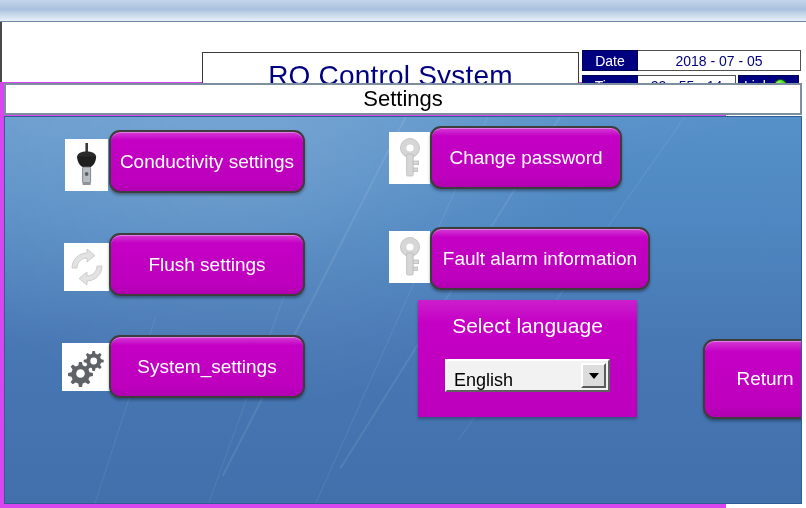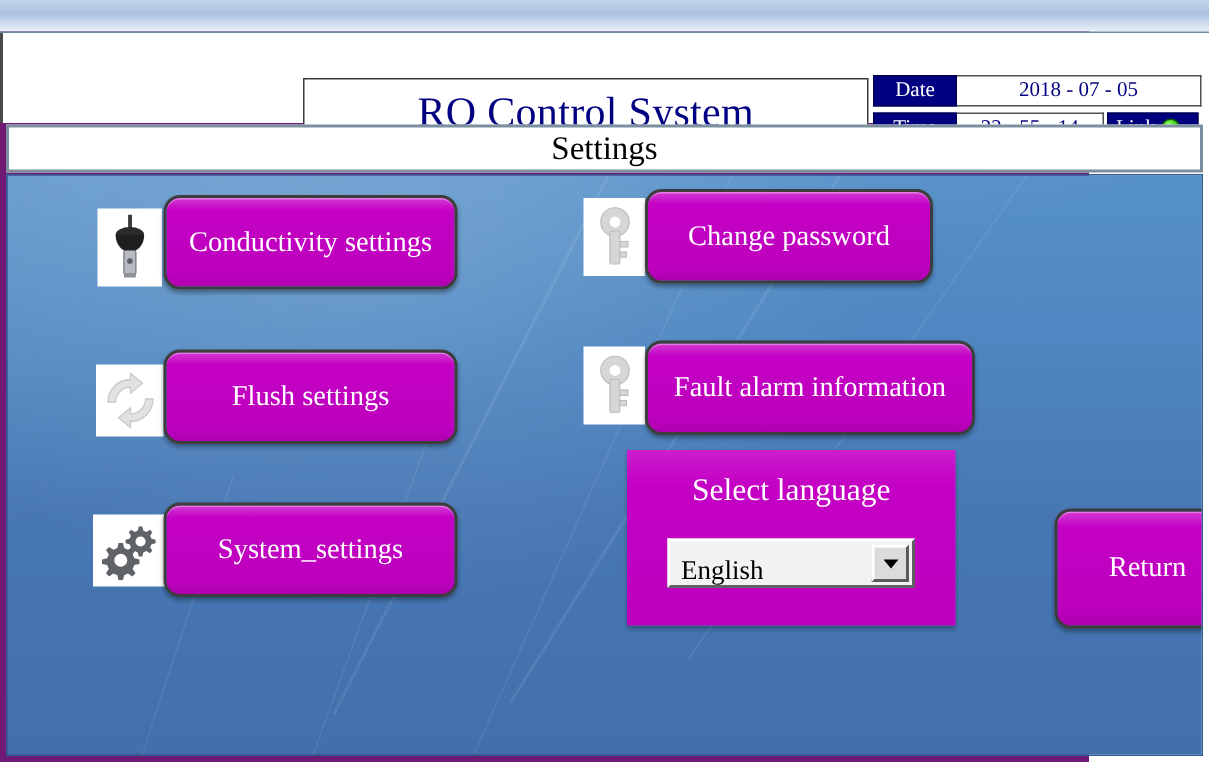--- a/index.html
+++ b/index.html
@@ -12,22 +12,21 @@
     height: 508px;
     overflow: hidden;
     font-family: "Liberation Sans", sans-serif;
   }
 
   #app {
     position: relative;
     width: 726px;
     height: 508px;
     box-sizing: border-box;
-    background: #701a75;
-    font-family: Liberation Serif, serif;
+    background: #d946ef;
   }
 
   
   .titlestrip {
     position: absolute;
     left: 0; top: 0;
     width: 806px; height: 22px;
     background: linear-gradient(180deg, #c3d4ea 0%, #aac2de 45%, #c9d9ec 70%, #e8eff7 100%);
     border-bottom: 1px solid #6f87a4;
     box-sizing: border-box;

